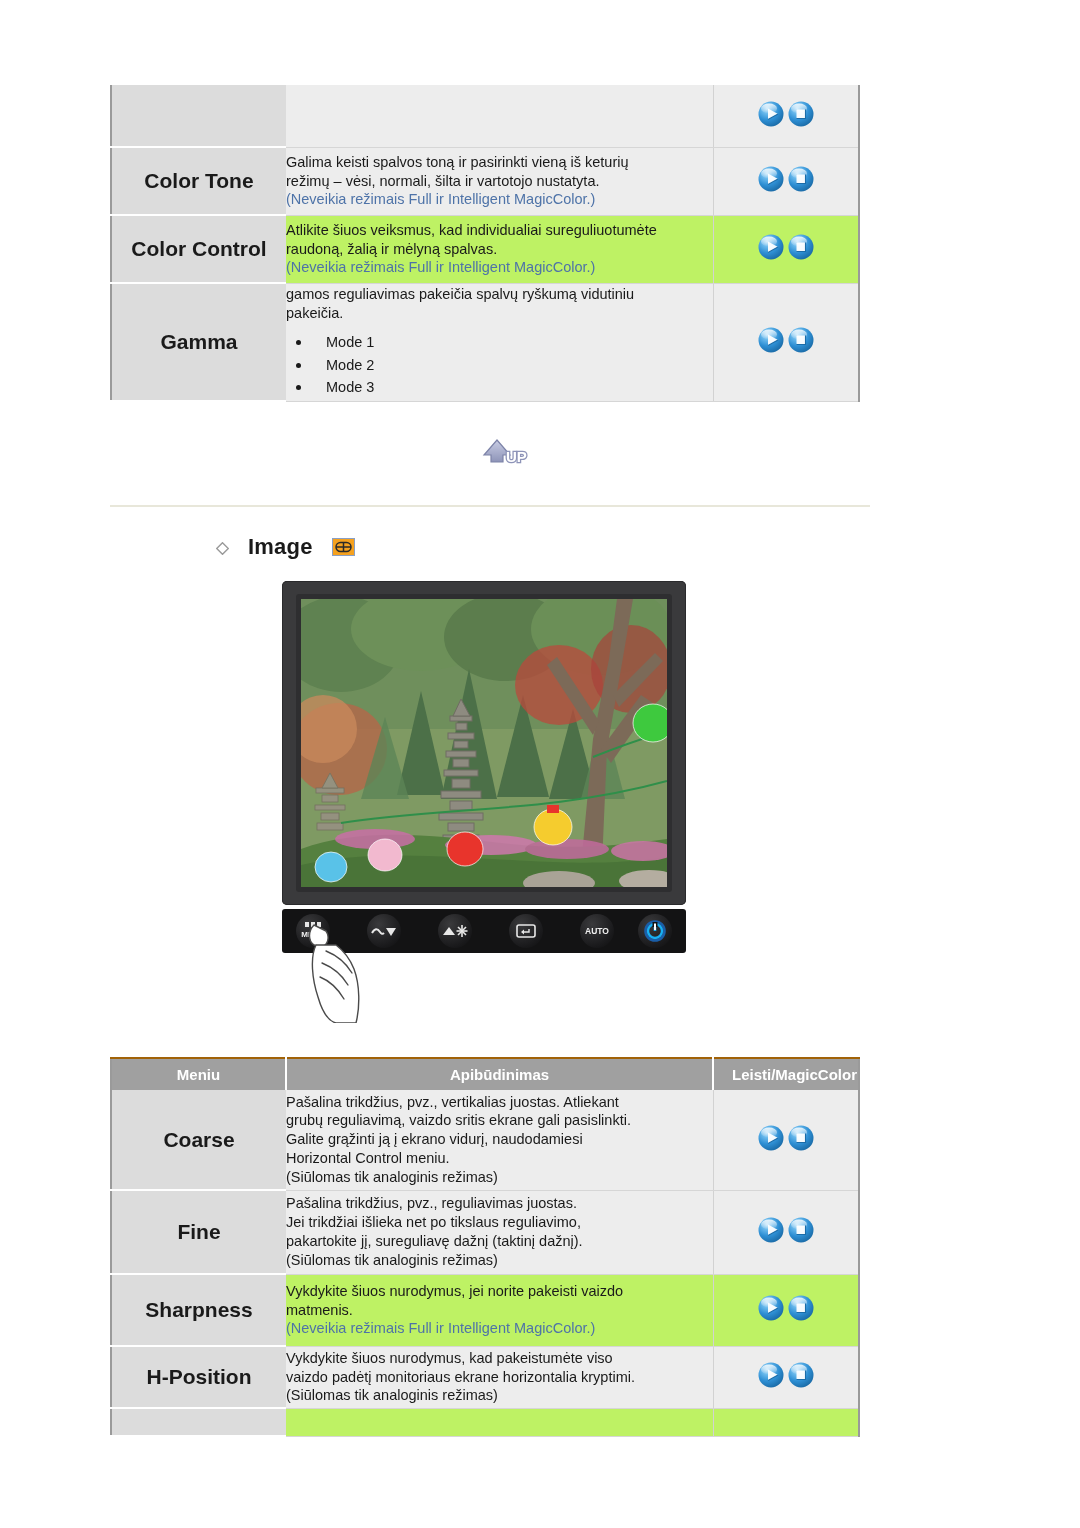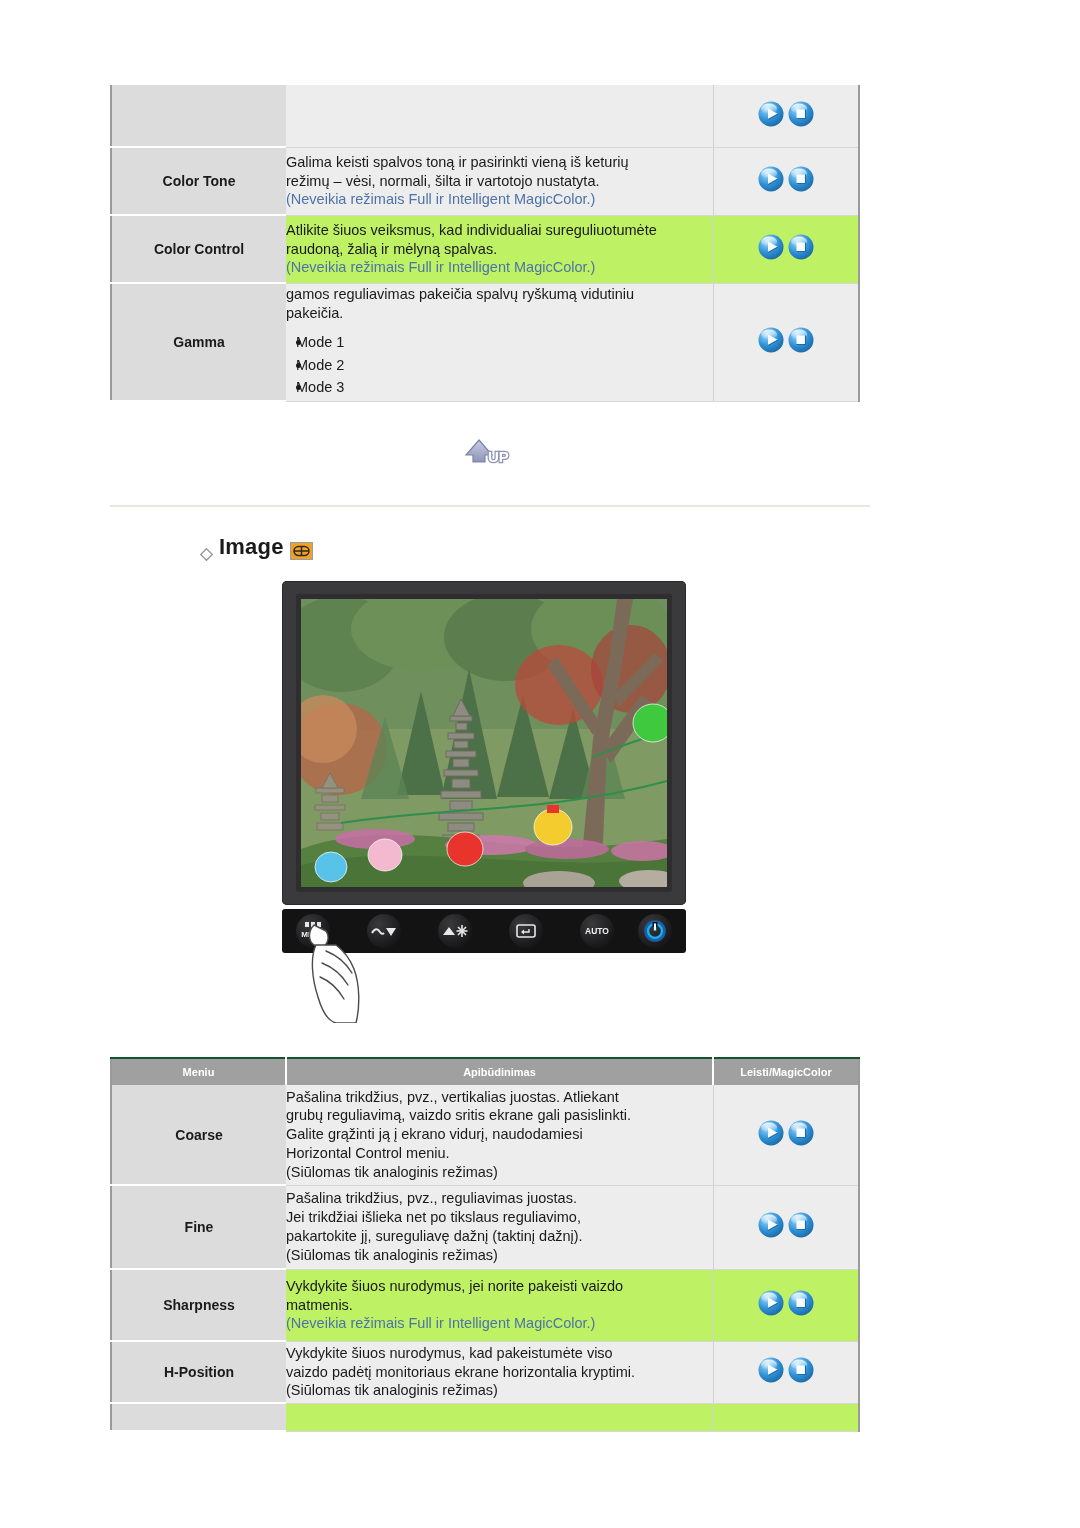--- a/index.html
+++ b/index.html
@@ -31,21 +31,21 @@
   }
 
   .col-menu   { width: 175px; }
   .col-desc   { width: 427px; }
   .col-play   { width: 146px; }
 
   .cell-menu {
     background: #dcdcdc;
     text-align: center;
     font-weight: bold;
-    font-size: 14px;
+    font-size: 21px;
     color: #1a1a1a;
     border-bottom: 2px solid #ffffff;
     padding: 6px 4px;
   }
   .cell-desc {
     padding: 10px 14px 10px 14px;
     font-size: 14.5px;
     line-height: 1.30;
     color: #1a1a1a;
   }
@@ -61,21 +61,21 @@
     color: #4e73a8;
   }
 
   .bullets {
     margin: 8px 0 0 0;
     padding: 0;
     list-style: none;
   }
   .bullets li {
     position: relative;
-    padding-left: 10px;
+    padding-left: 40px;
     line-height: 1.55;
     font-size: 14.5px;
   }
   .bullets li:before {
     content: "";
     position: absolute;
     left: 10px;
     top: 9px;
     width: 5px;
     height: 5px;
@@ -96,55 +96,55 @@
     margin: 0 1px;
     position: relative;
   }
   .gbtn svg { display:block; }
 
   
   .thead th {
     background: #a0a0a0;
     color: #ffffff;
     font-weight: bold;
-    font-size: 11px;
+    font-size: 15px;
     text-align: center;
     padding: 7px 18px;
     border-right: 2px solid #ffffff;
-    border-top: 2px solid #14532d;
+    border-top: 2px solid #a16207;
   }
   .thead th:last-child { border-right: none; }
 
   
   .up-wrap {
     position: absolute;
-    left: 462px;
+    left: 480px;
     top: 434px;
     width: 56px;
     height: 34px;
   }
 
   
   .divider {
     position: absolute;
     left: 110px;
     top: 505px;
     width: 760px;
     height: 2px;
     background: #e8e7da;
   }
 
   
   .section-head {
     position: absolute;
-    left: 200px;
+    left: 216px;
     top: 534px;
     display: flex;
-    align-items: flex-end;
-    gap: 6px;
+    align-items: center;
+    gap: 19px;
   }
   .section-head .diamond {
     width: 13px; height: 13px;
     display: inline-block;
   }
   .section-head .title {
     font-size: 22px;
     font-weight: bold;
     color: #1a1a1a;
     letter-spacing: .2px;

